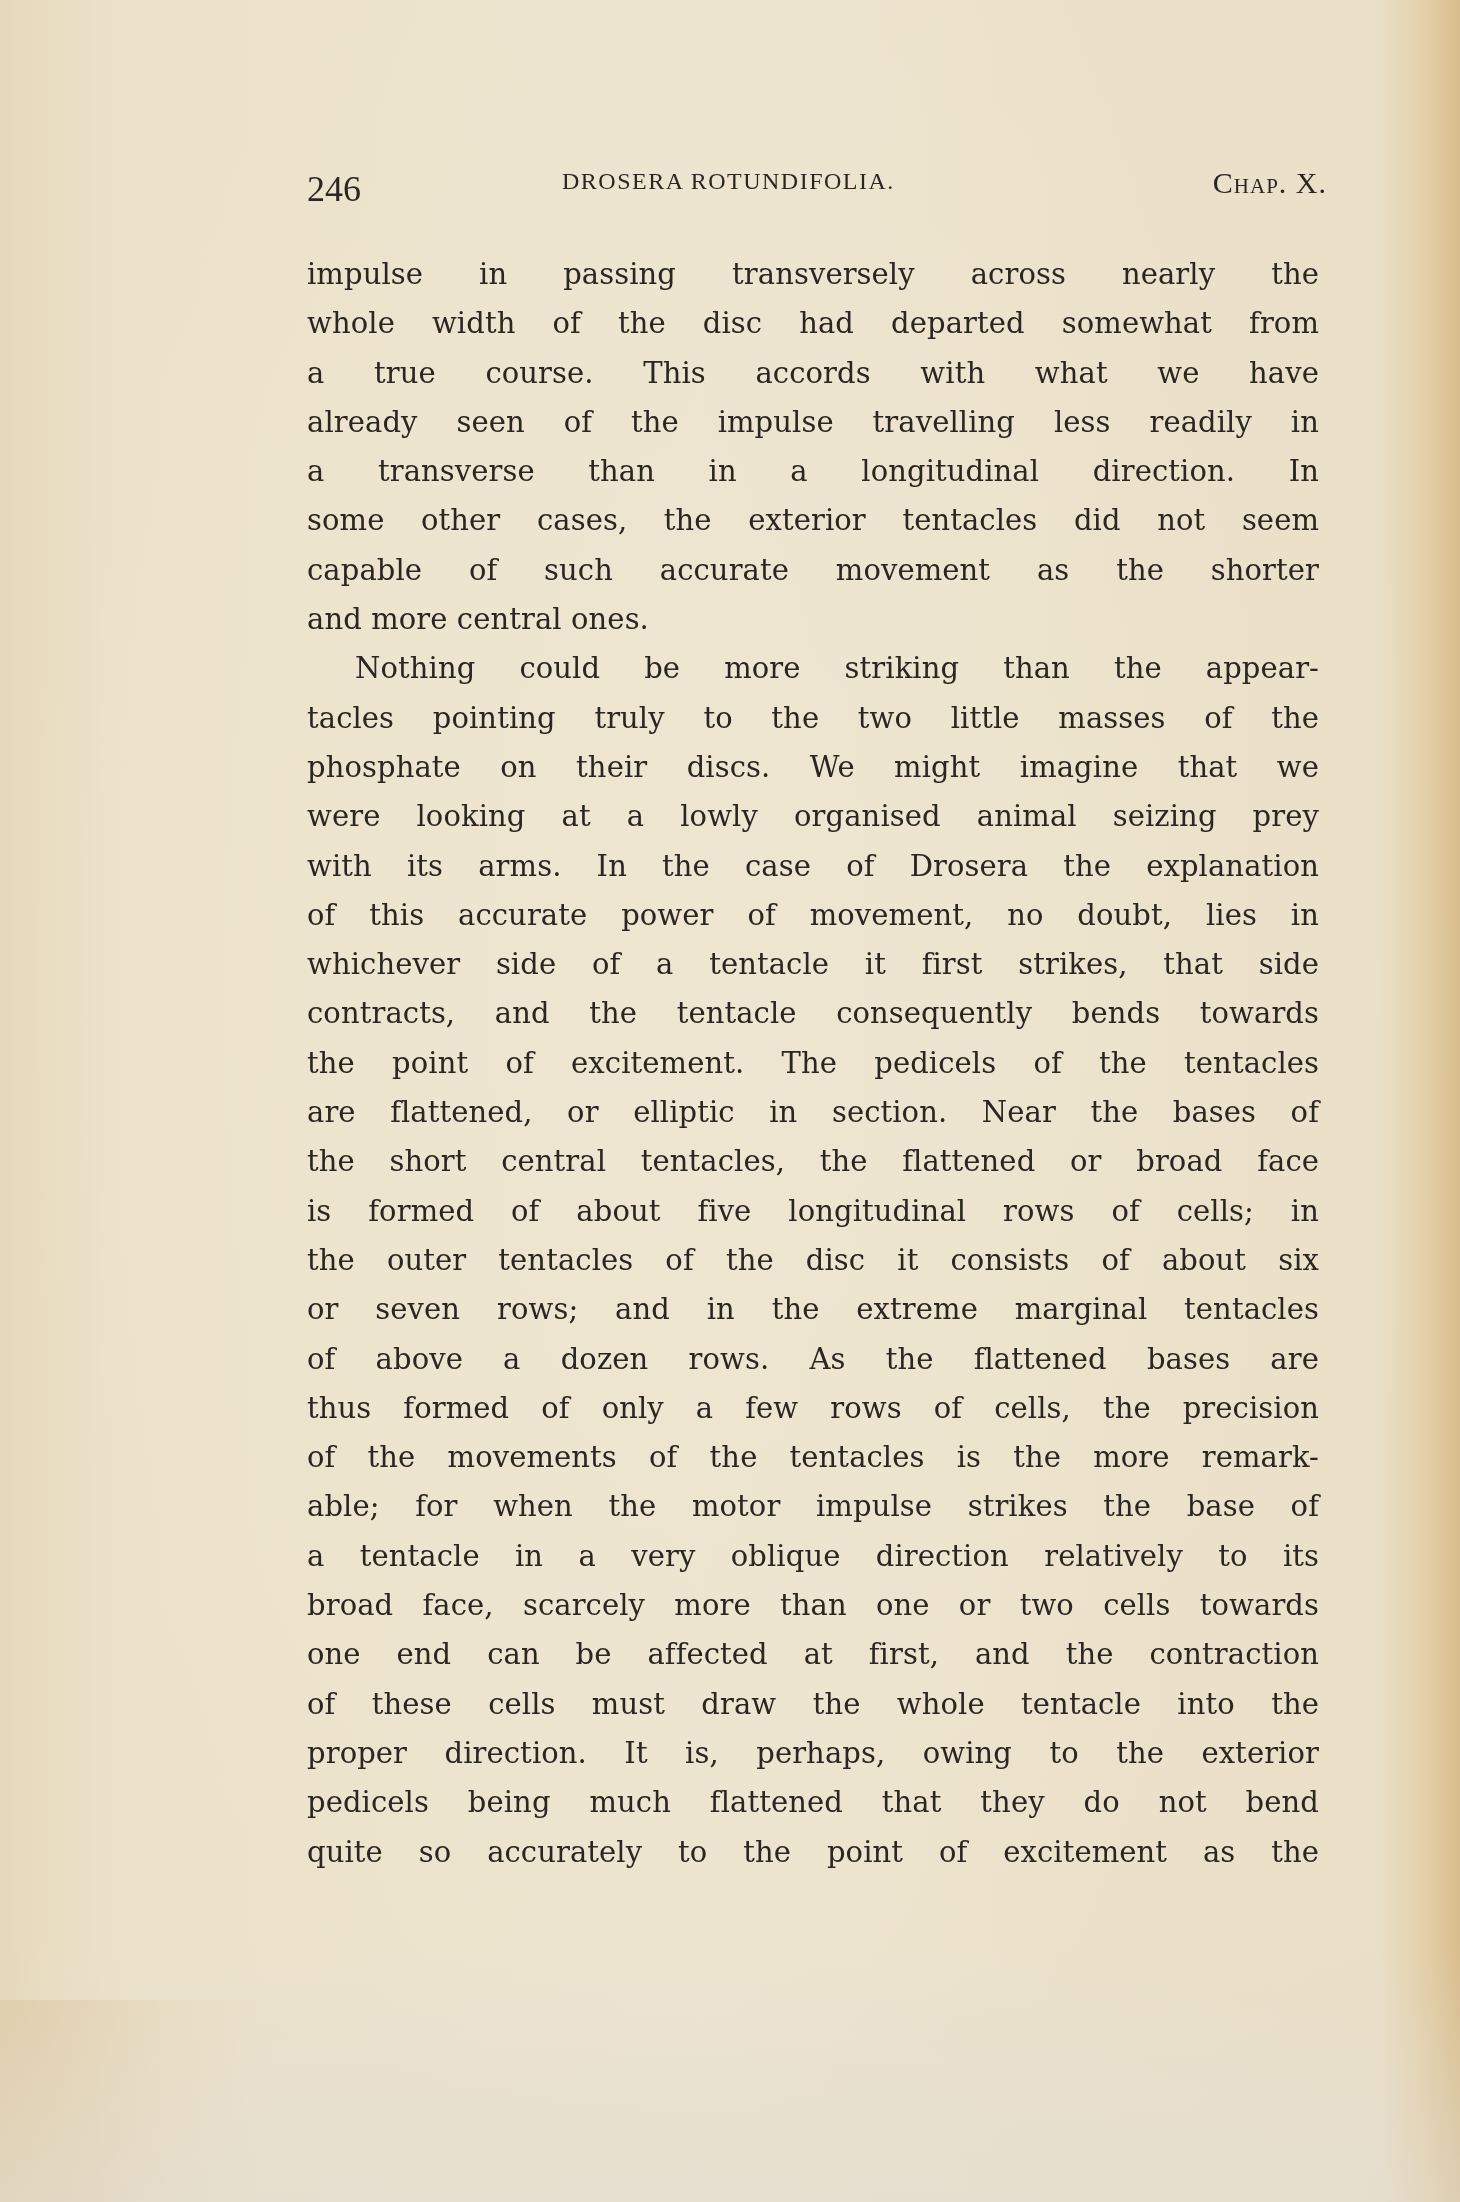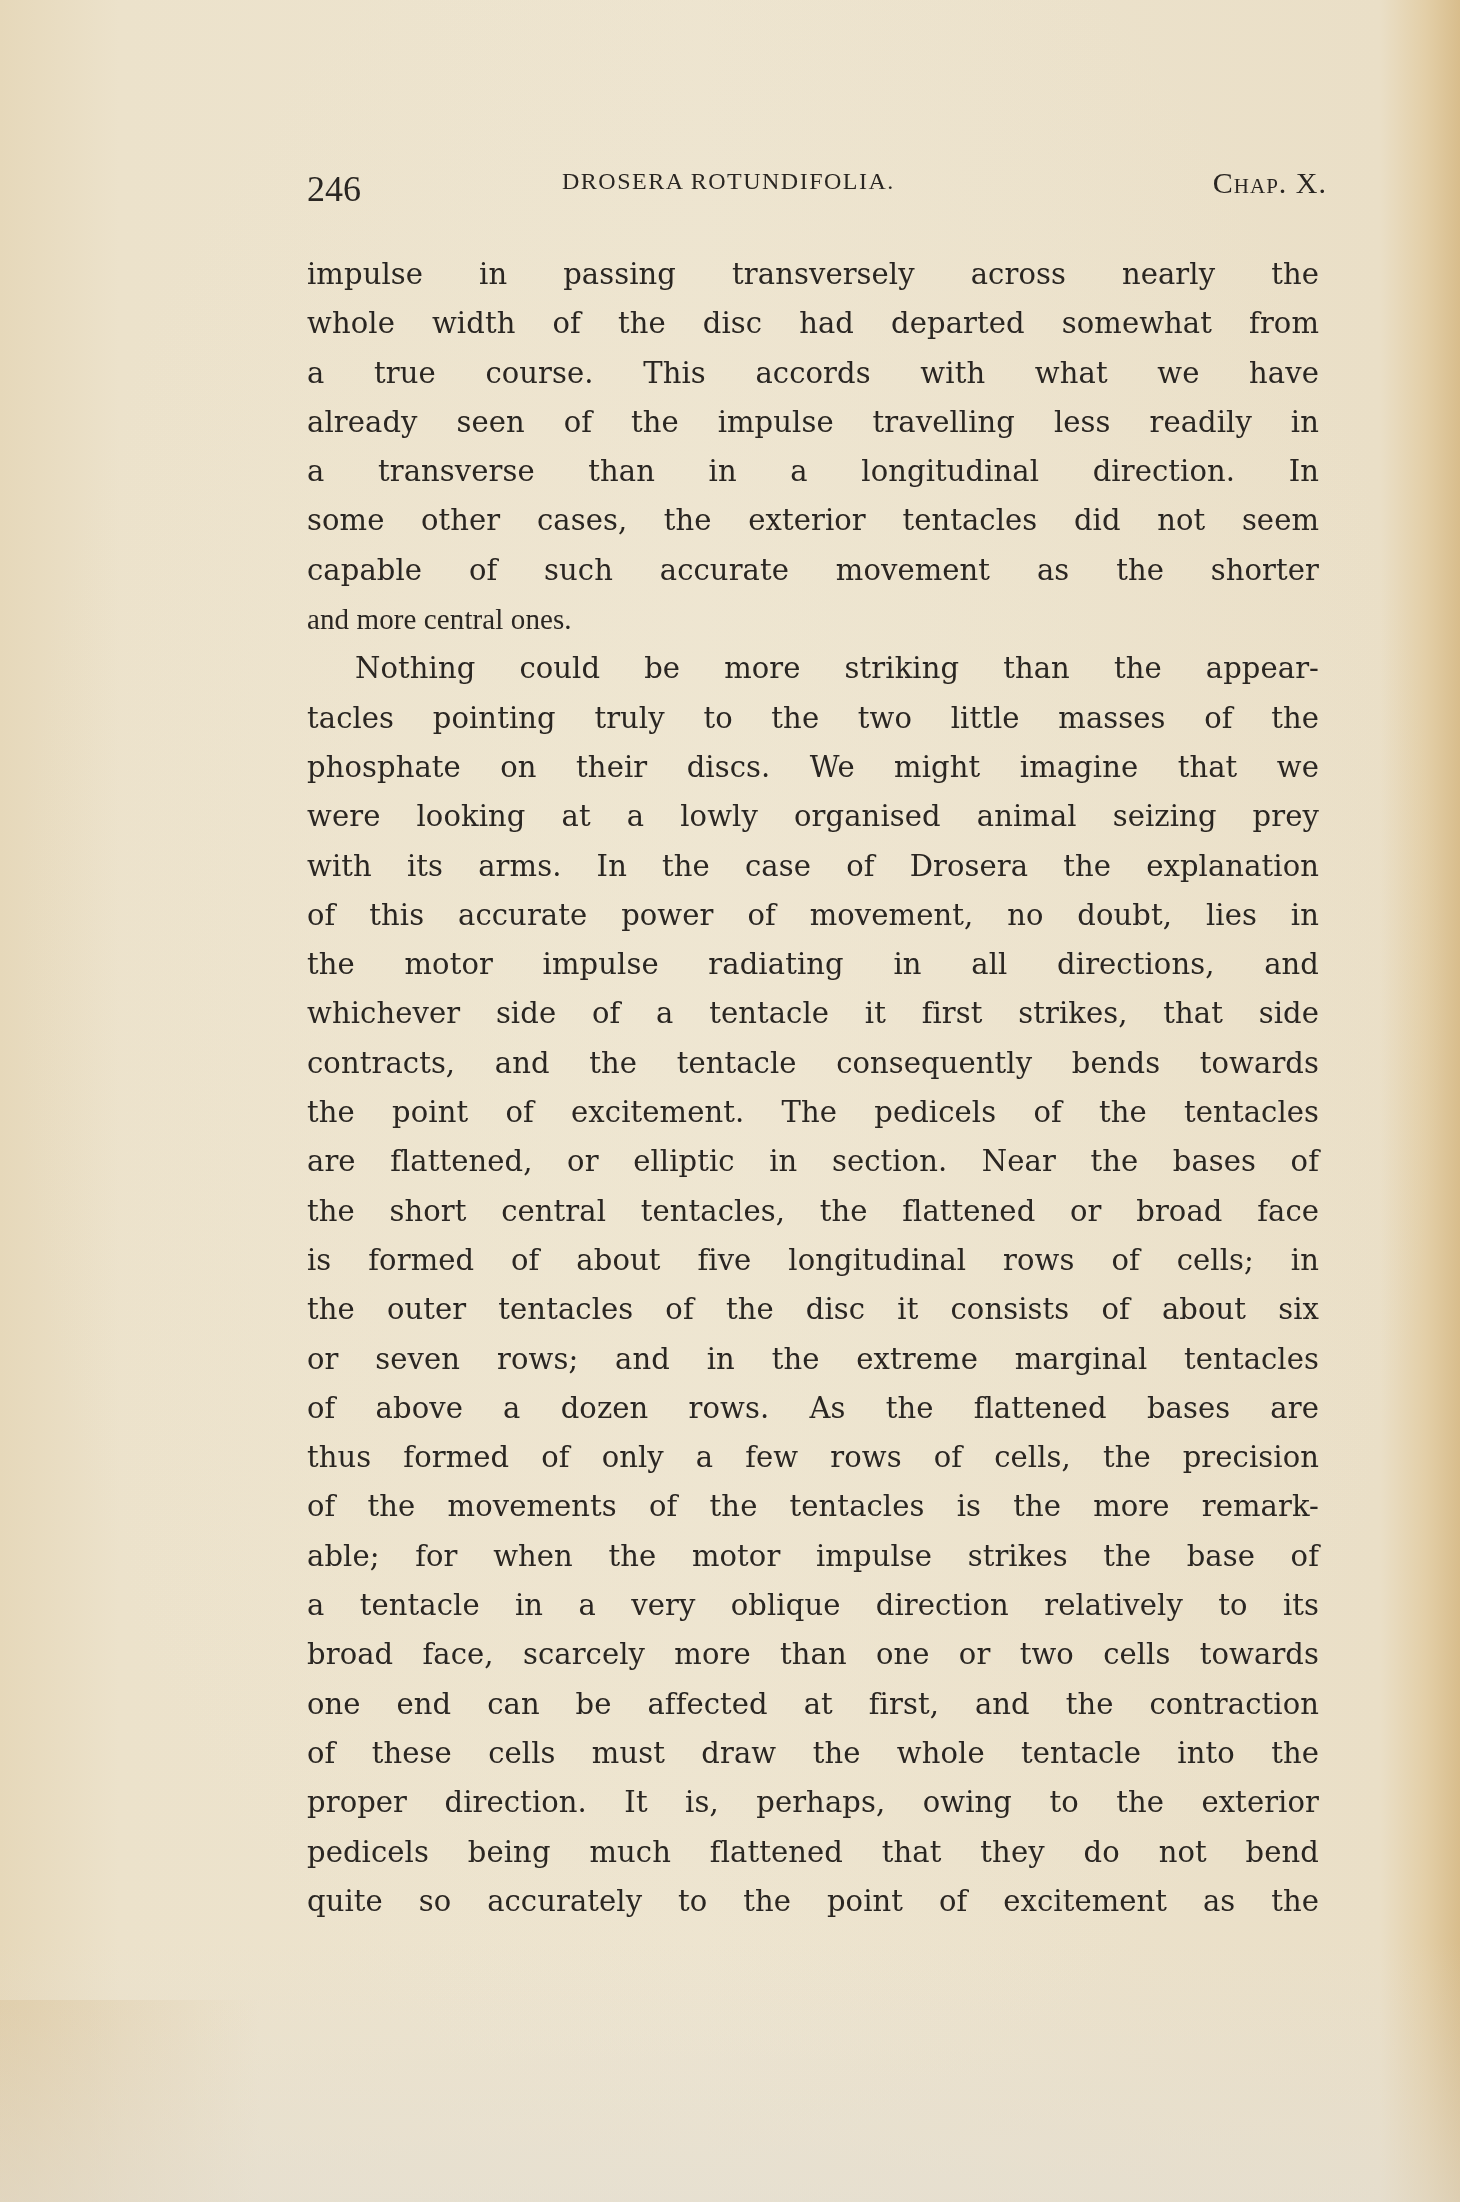--- a/index.html
+++ b/index.html
@@ -78,21 +78,20 @@
       line-height: 49.3px;
       font-size: 29px;
       white-space: nowrap;
       text-align: justify;
       text-align-last: justify;
       letter-spacing: 0.1px;
     }
     .line.last {
       text-align: right;
       text-align-last: left;
-      font-family: Liberation Serif, serif;
     }
     .line.indent {
       padding-left: 48px;
     }
   </style>
 </head>
 <body>
 
 <div class="page">
   <div class="fold-left"></div>
@@ -114,21 +113,20 @@
         <span class="line">capable of such accurate movement as the shorter</span>
         <span class="line last">and more central ones.</span>
       </div>
       <div class="paragraph">
         <span class="line indent">Nothing could be more striking than the appear-</span>
         <span class="line">tacles pointing truly to the two little masses of the</span>
         <span class="line">phosphate on their discs. We might imagine that we</span>
         <span class="line">were looking at a lowly organised animal seizing prey</span>
         <span class="line">with its arms. In the case of Drosera the explanation</span>
         <span class="line">of this accurate power of movement, no doubt, lies in</span>
-        <span class="line">the motor impulse radiating in all directions, and</span>
         <span class="line">whichever side of a tentacle it first strikes, that side</span>
         <span class="line">contracts, and the tentacle consequently bends towards</span>
         <span class="line">the point of excitement. The pedicels of the tentacles</span>
         <span class="line">are flattened, or elliptic in section. Near the bases of</span>
         <span class="line">the short central tentacles, the flattened or broad face</span>
         <span class="line">is formed of about five longitudinal rows of cells; in</span>
         <span class="line">the outer tentacles of the disc it consists of about six</span>
         <span class="line">or seven rows; and in the extreme marginal tentacles</span>
         <span class="line">of above a dozen rows. As the flattened bases are</span>
         <span class="line">thus formed of only a few rows of cells, the precision</span>

